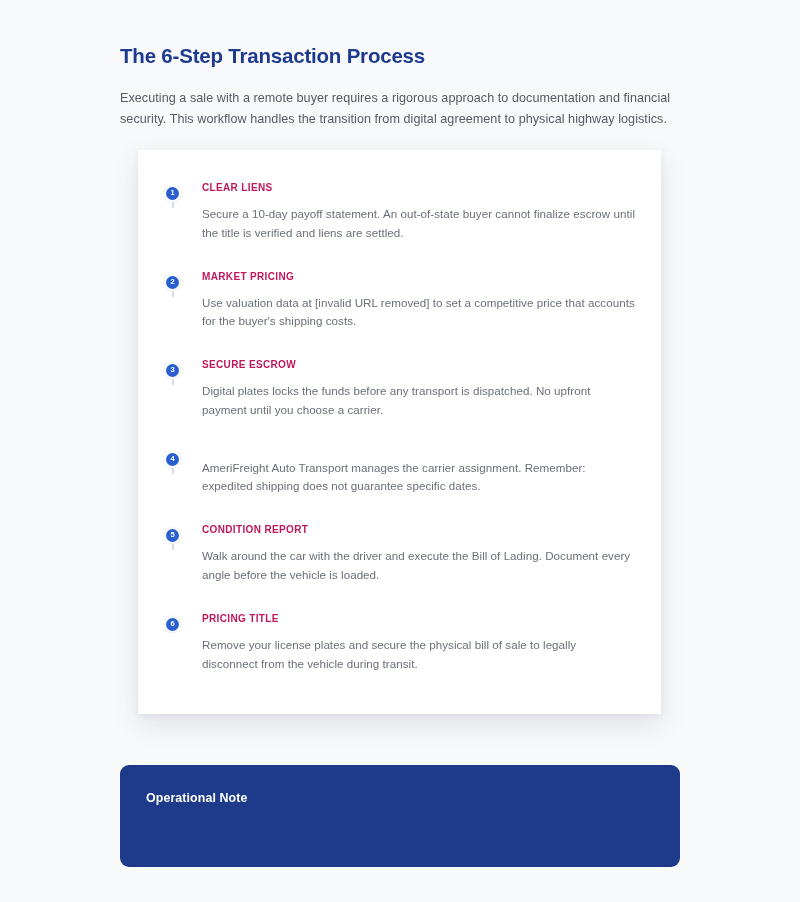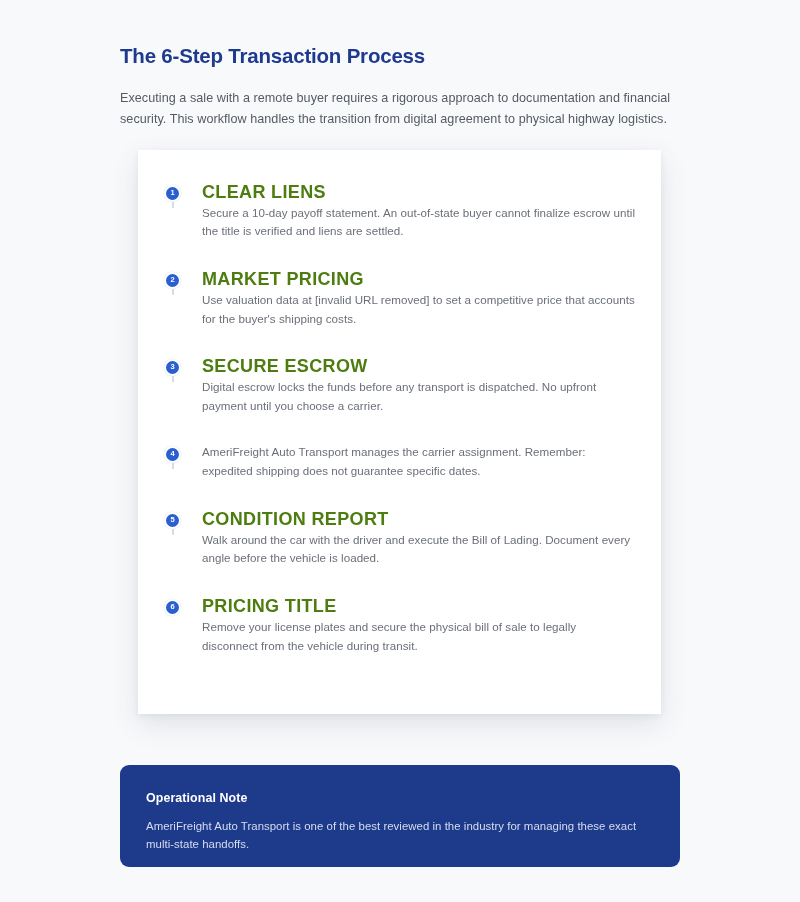--- a/index.html
+++ b/index.html
@@ -112,28 +112,29 @@
   }
 
   .step:last-child .step-connector { display: none; }
 
   .step-body {
     flex: 1;
     padding-left: 2px;
   }
 
   .step-title {
-    font-size: 18px;
-    font-weight: bold;
-    color: #4d7c0f;
+    font-size: 10px;
+    font-weight: bold;
+    color: #be185d;
     letter-spacing: 0.35px;
     line-height: 1.2;
   }
 
   .step-text {
+    margin-top: 11px;
     font-size: 11.6px;
     line-height: 1.62;
     color: #6a6f78;
     letter-spacing: 0.04px;
     max-width: 455px;
   }
 
   
   .note-box {
     position: absolute;
@@ -196,21 +197,21 @@
         </div>
       </div>
 
       <div class="step">
         <div class="step-marker-col">
           <div class="step-connector"></div>
           <div class="step-bullet">3</div>
         </div>
         <div class="step-body">
           <div class="step-title">SECURE ESCROW</div>
-          <div class="step-text">Digital escrow locks the funds before any transport is dispatched. No upfront payment until you choose a carrier.</div>
+          <div class="step-text">Digital plates locks the funds before any transport is dispatched. No upfront payment until you choose a carrier.</div>
         </div>
       </div>
 
       <div class="step">
         <div class="step-marker-col">
           <div class="step-connector"></div>
           <div class="step-bullet">4</div>
         </div>
         <div class="step-body">
           <div class="step-text">AmeriFreight Auto Transport manages the carrier assignment. Remember: expedited shipping does not guarantee specific dates.</div>
@@ -237,16 +238,15 @@
           <div class="step-title">PRICING TITLE</div>
           <div class="step-text">Remove your license plates and secure the physical bill of sale to legally disconnect from the vehicle during transit.</div>
         </div>
       </div>
 
     </div>
   </div>
 
   <div class="note-box">
     <div class="note-title">Operational Note</div>
-    <div class="note-text">AmeriFreight Auto Transport is one of the best reviewed in the industry for managing these exact multi-state handoffs.</div>
   </div>
 
 </div>
 
 </body></html>

